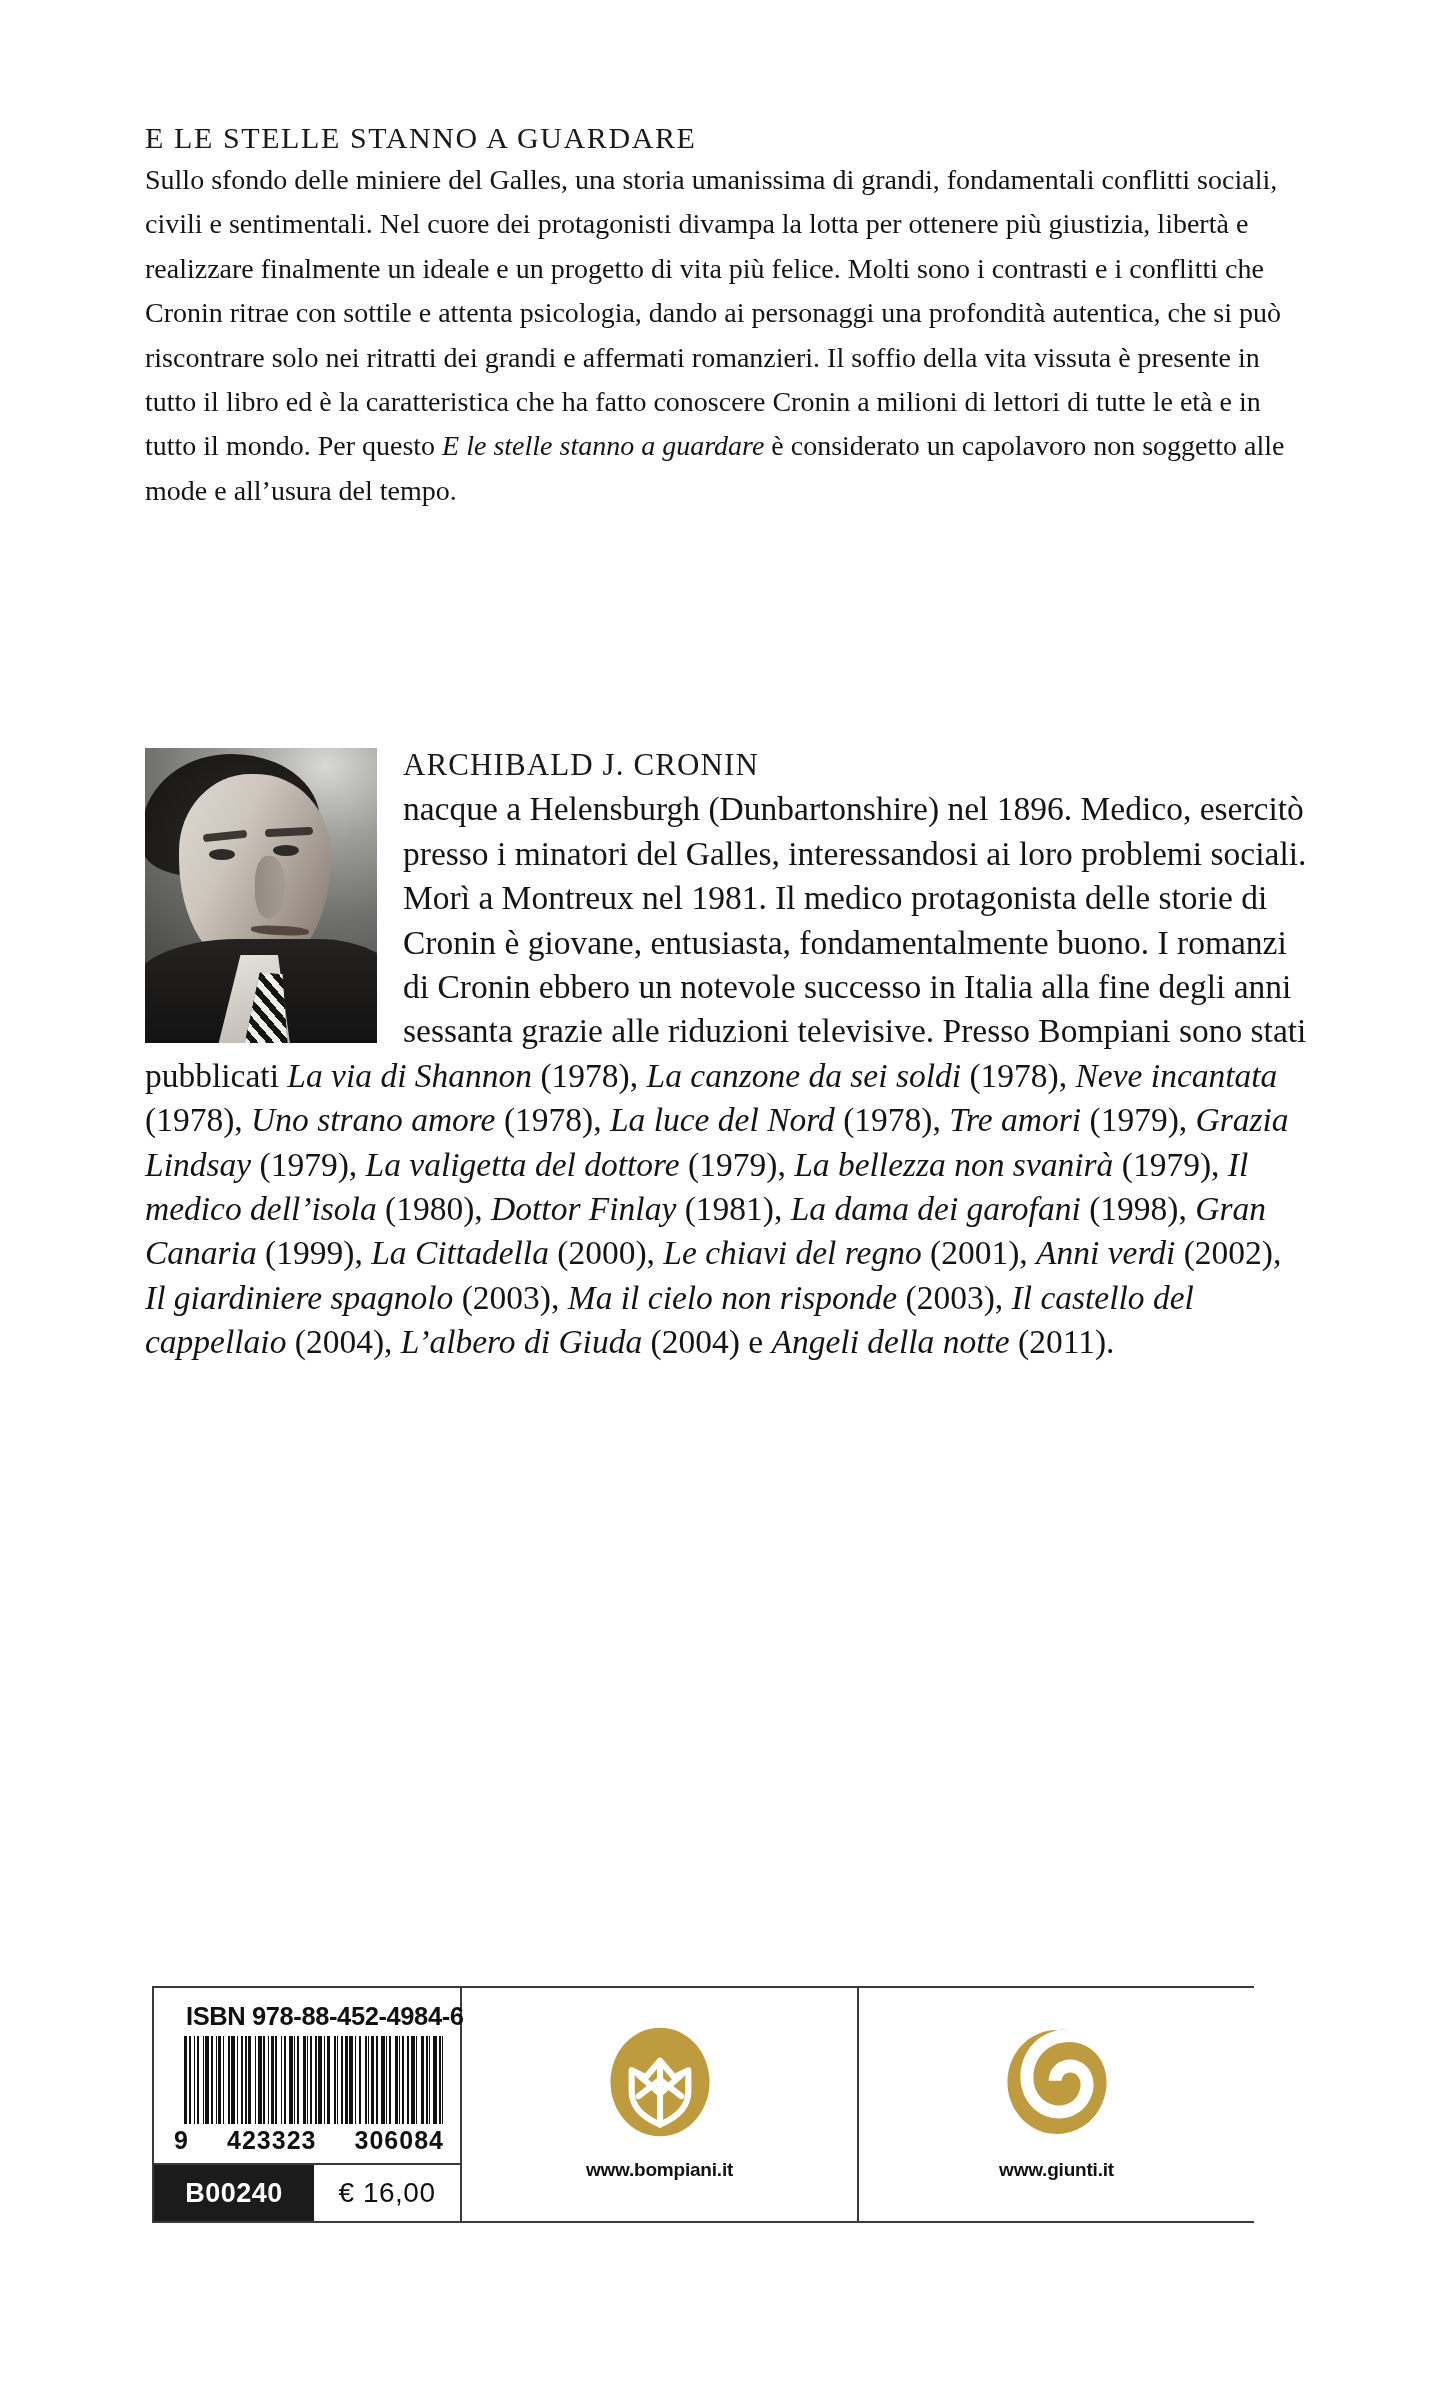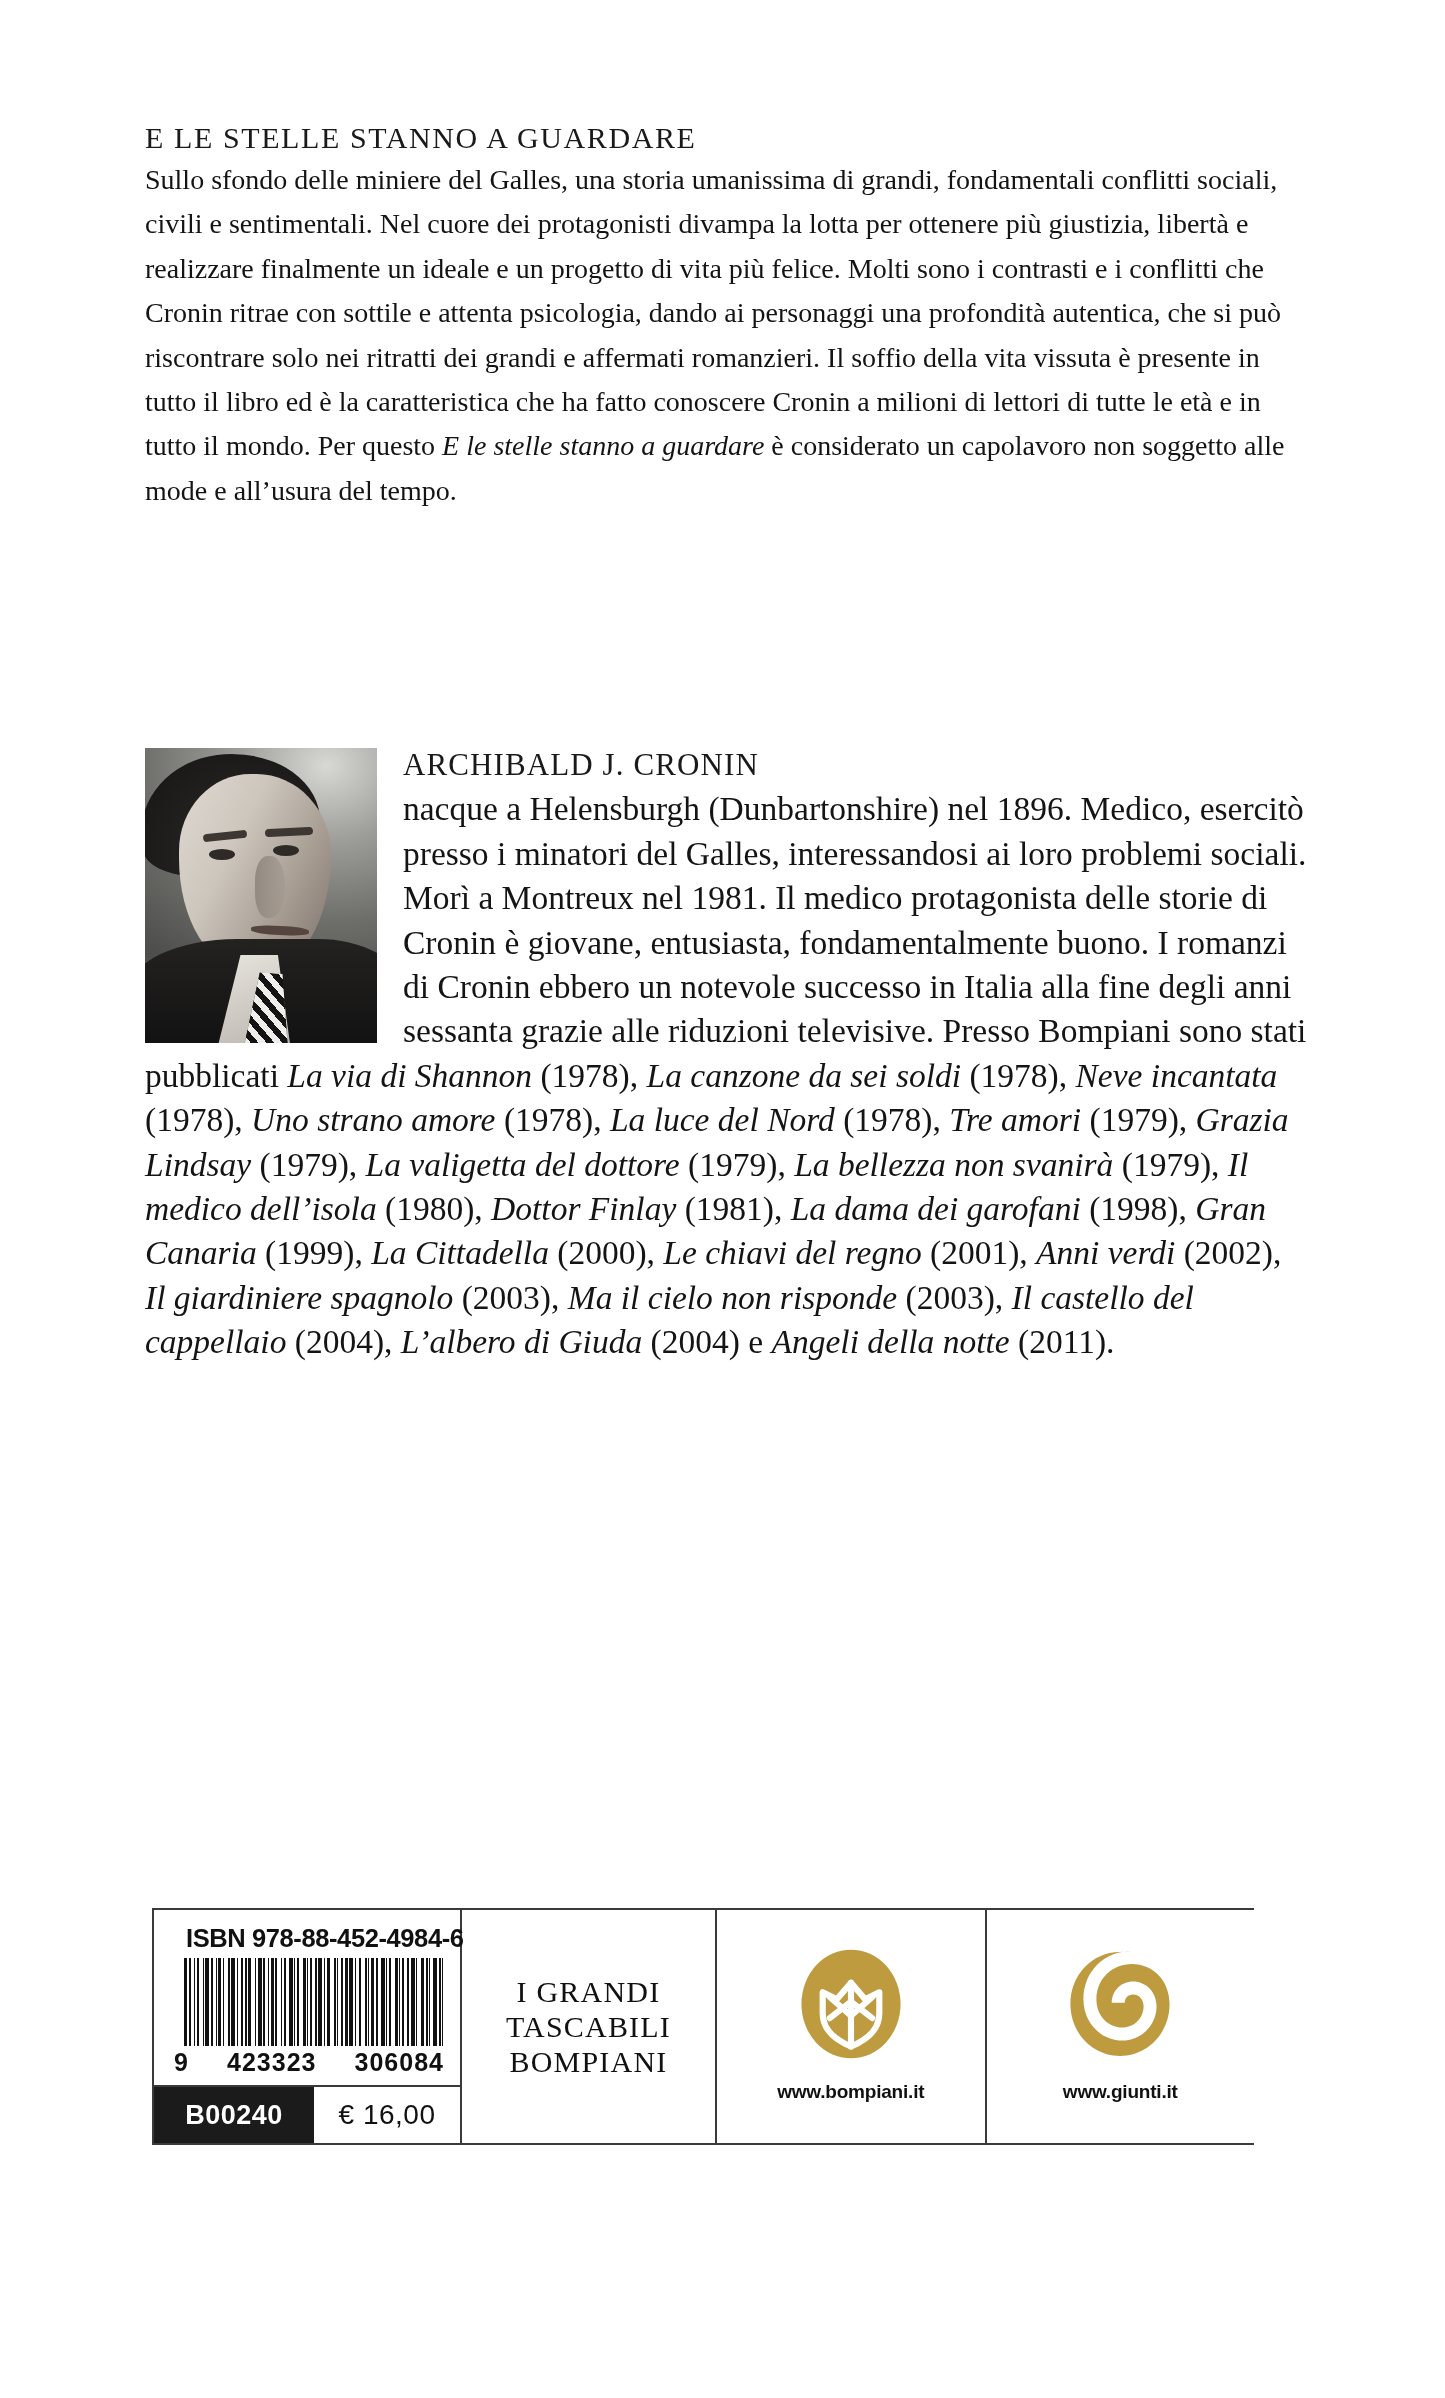--- a/index.html
+++ b/index.html
@@ -150,21 +150,21 @@
     font-size: 33.5px;
     line-height: 44.4px;
     color: #141414;
   }
   .author-body i { font-style: italic; }
 
   
   .footer {
     position: absolute;
     left: 152px;
-    top: 1908px;
+    top: 1986px;
     width: 1102px;
     height: 237px;
     border-top: 2px solid #3a3a3a;
     border-bottom: 2px solid #3a3a3a;
     display: flex;
     background: #fff;
     box-sizing: border-box;
   }
   .cell {
     box-sizing: border-box;
@@ -440,27 +440,20 @@
           <span>423323</span>
           <span>306084</span>
         </div>
       </div>
       <div class="bc-bottom">
         <div class="bc-code">B00240</div>
         <div class="bc-price">€ 16,00</div>
       </div>
     </div>
 
-    <div class="cell cell-series">
-      <div class="series-text">
-        <div>I GRANDI</div>
-        <div>TASCABILI</div>
-        <div>BOMPIANI</div>
-      </div>
-    </div>
 
     <div class="cell cell-logo">
       <svg class="logo-mark" viewBox="0 0 100 100">
         <ellipse cx="50" cy="50" rx="42" ry="46" fill="#bf9b3f"></ellipse>
         <g fill="none" stroke="#ffffff" stroke-width="5.2" stroke-linejoin="round" stroke-linecap="round">
           <path d="M26 40 L26 58 Q26 76 50 86 Q74 76 74 58 L74 40 L62 46 L50 32 L38 46 Z"></path>
           <path d="M50 32 L50 86"></path>
           <path d="M32 44 L50 60 L68 44"></path>
           <path d="M32 62 L50 48 L68 62"></path>
         </g>

